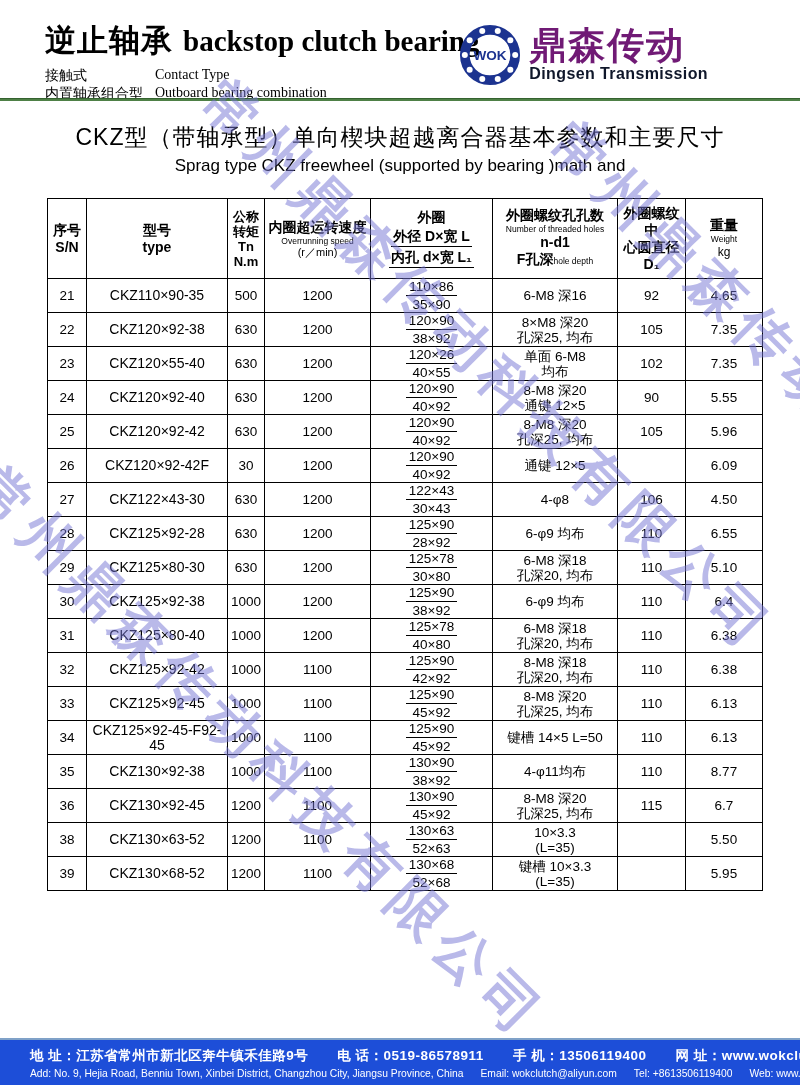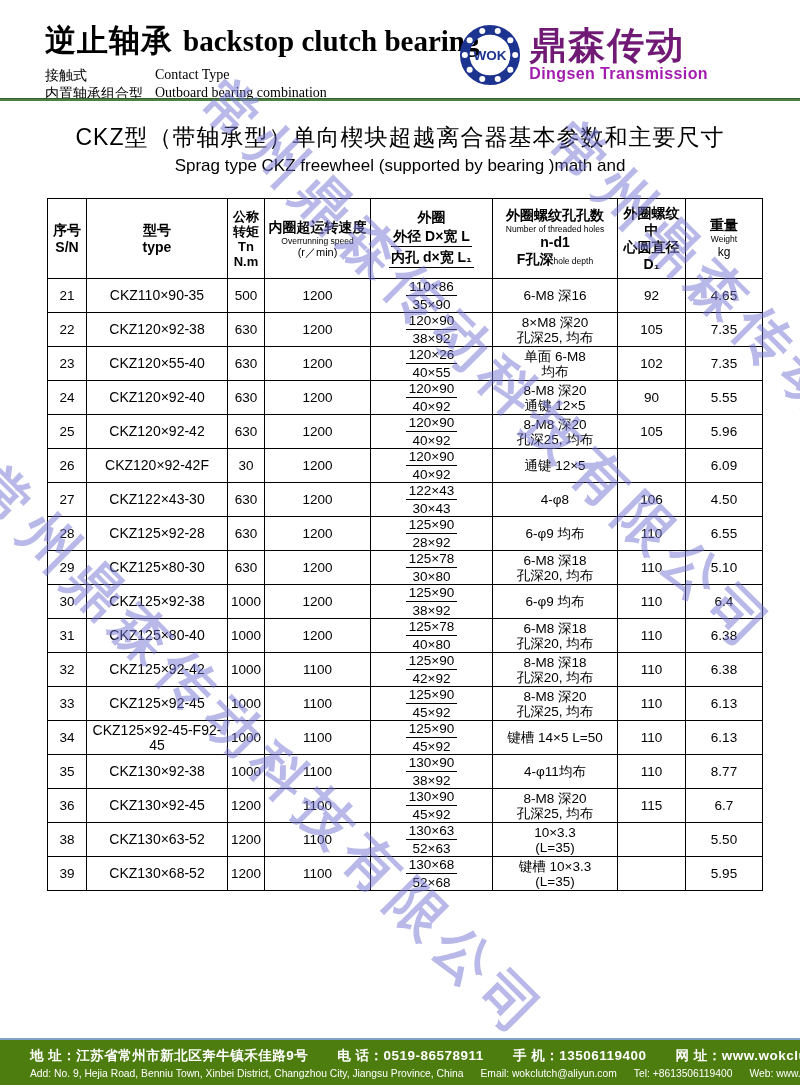--- a/index.html
+++ b/index.html
@@ -36,21 +36,21 @@
   .hdr-left { position: absolute; left: 45px; top: 20px; }
   .hdr-title { display: flex; align-items: baseline; gap: 10px; }
   .hdr-title .zh { font-size: 31px; font-weight: 900; letter-spacing: 1px; }
   .hdr-title .en { font-family: "Liberation Serif", "DejaVu Serif", serif; font-size: 29px; font-weight: 700; }
   .hdr-sub { margin-top: 4px; font-size: 14px; line-height: 18px; }
   .hdr-sub .srow { display: flex; }
   .hdr-sub .szh { width: 110px; }
   .hdr-sub .sen { font-family: "Liberation Serif", "DejaVu Serif", serif; }
   .hdr-logo { position: absolute; right: 12px; top: 24px; display: flex; align-items: center; gap: 8px; }
   .brand .bzh { font-size: 37px; font-weight: 900; color: #701a75; letter-spacing: 2px; line-height: 38px; }
-  .brand .ben { font-size: 16px; font-weight: 700; color: #a21caf; letter-spacing: 0.4px; }
+  .brand .ben { font-size: 16px; font-weight: 700; color: #0f172a; letter-spacing: 0.4px; }
   .green-line { position: absolute; left: 0; top: 98px; width: 800px; height: 3px; background: #4e8046; border-top: 1px solid #34622f; }
 
   
   .doc-title { position: absolute; left: 0; top: 122px; width: 800px; text-align: center; font-size: 23px; letter-spacing: 1px; }
   .doc-subtitle { position: absolute; left: 0; top: 156px; width: 800px; text-align: center; font-size: 17px; }
 
   
   table.spec {
     position: absolute; left: 47px; top: 198px;
     width: 715px;
@@ -82,21 +82,21 @@
 
   td { font-size: 13.5px; line-height: 15px; }
   td.model { font-size: 14px; letter-spacing: 0; }
   td .dim-top { display: inline-block; border-bottom: 1.2px solid #000; padding: 0 3px 1px; }
   td .dim-bot { display: block; margin-top: 1px; }
   td.holes div { line-height: 15px; }
 
   
   .footer {
     position: absolute; left: 0; bottom: 0; width: 800px; height: 47px;
-    background: #4d7c0f;
+    background: #1d4ed8;
     border-top: 2px solid #7fa1c8;
     color: #fff;
     z-index: 60;
   }
   .f-zh { display: flex; padding: 7px 0 0 30px; font-size: 13.5px; font-weight: 700; letter-spacing: 0.5px; }
   .f-zh span { margin-right: 29px; white-space: nowrap; }
   .f-en { display: flex; padding: 3px 4px 0 30px; font-size: 10.3px; font-weight: 400; }
   .f-en span { margin-right: 17px; white-space: nowrap; }
 
   

